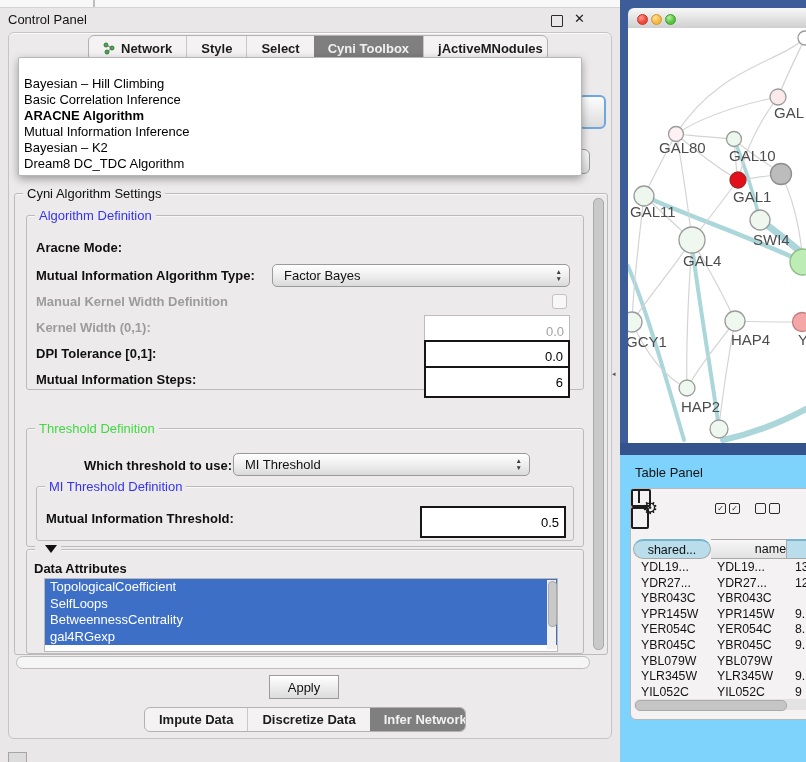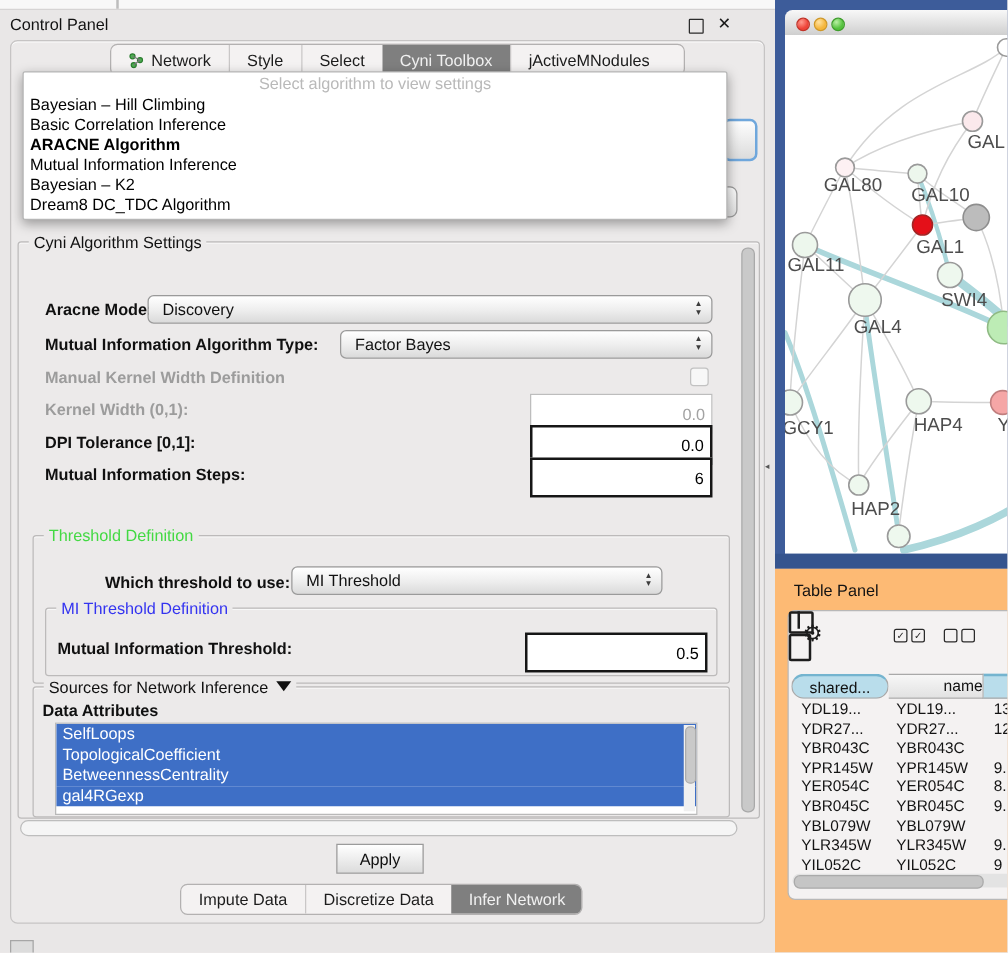--- a/index.html
+++ b/index.html
@@ -16,21 +16,21 @@
   #top-strip-tick{left:93px;top:0;width:2px;height:7px;background:#bdbdbd;}
   #cp-header{left:0;top:8px;width:620px;height:24px;}
   #cp-title{left:8px;top:4px;font-size:13px;color:#131313;}
   #float-btn{left:551px;top:7px;width:10px;height:10px;border:1.6px solid #2b2b2b;border-radius:1px;background:transparent;}
   #close-btn{left:574px;top:3px;font-size:13px;font-weight:bold;color:#1a1a1a;}
   #outer-panel{left:8px;top:32px;width:602px;height:705px;background:#eceaea;border:1px solid #c6c4c4;border-radius:6px;box-shadow:inset 0 1px 0 #fbfbfb;}
 
   
   .tabbar{display:flex;align-items:stretch;background:#f4f2f2;border:1px solid #b3b1b1;border-radius:6px;overflow:hidden;}
   #top-tabbar{left:88px;top:35px;width:458px;height:24px;}
-  .tab{display:flex;align-items:center;justify-content:center;font-size:13px;font-weight:400;color:#1c1c1c;border-left:1px solid #c9c7c7;padding:0 14px;white-space:nowrap;}
+  .tab{display:flex;align-items:center;justify-content:center;font-size:13px;font-weight:700;color:#1c1c1c;border-left:1px solid #c9c7c7;padding:0 14px;white-space:nowrap;}
   .tab:first-child{border-left:none;}
   .tab.active{background:#7f7f7f;color:#f1f1f1;border-left:none;}
   .tab .net-ic{margin-right:6px;display:inline-block;width:12px;height:13px;}
 
   
   #algo-popup{left:18px;top:57px;width:562px;height:117px;background:#ffffff;border:1px solid #b6b6b6;border-radius:2px;box-shadow:0 3px 9px rgba(0,0,0,.35);z-index:20;}
   #algo-hint{left:0;top:1px;width:562px;text-align:center;font-size:13px;color:#b9b9b9;}
   .algo-item{position:absolute;left:5px;width:552px;height:16px;font-size:13px;color:#000;line-height:16px;}
   .algo-item.bold{font-weight:bold;}
   
@@ -80,21 +80,21 @@
   #desktop-band{position:absolute;left:0;top:443px;width:186px;height:12px;background:#35548e;}
   #net-window{position:absolute;left:8px;top:8px;width:200px;height:435px;}
   #net-titlebar{position:absolute;left:0;top:0;width:200px;height:20px;border-radius:6px 6px 0 0;background:linear-gradient(#f8f8f8,#cfcfcf);border-bottom:1px solid #a5a5a5;}
   .tl{position:absolute;top:5.5px;width:9px;height:9px;border-radius:50%;}
   #tl-red{left:9px;background:radial-gradient(circle at 35% 30%,#ff9a8e,#ee4439 60%);border:1px solid #c23328;}
   #tl-yellow{left:23px;background:radial-gradient(circle at 35% 30%,#ffe2a0,#f5b63c 60%);border:1px solid #cf9828;}
   #tl-green{left:37px;background:radial-gradient(circle at 35% 30%,#b9f0a4,#55c23e 60%);border:1px solid #3f9e2c;}
   #net-content{position:absolute;left:0;top:20px;width:200px;height:415px;background:#fff;}
   .nlabel{font-size:15px;fill:#4d4d4d;font-family:"Liberation Sans","DejaVu Sans",sans-serif;}
 
-  #table-region{left:620px;top:455px;width:186px;height:307px;background:#fdba74;overflow:hidden;}
+  #table-region{left:620px;top:455px;width:186px;height:307px;background:#7dd3fc;overflow:hidden;}
   #tp-title{position:absolute;left:15px;top:10px;font-size:13px;color:#131313;}
   #tp-box{position:absolute;left:10px;top:33px;width:190px;height:230px;background:#f4f2f2;border:1px solid #b8b8b8;border-radius:6px;}
   .tp-icon{position:absolute;color:#1d1d1d;}
   #gear-ic{left:11px;top:8px;font-size:18px;}
   #cols-ic{left:47px;top:12px;width:16px;height:14px;border:2px solid #1d1d1d;border-radius:2px;}
   #cols-ic:before{content:"";position:absolute;left:7px;top:0;width:2px;height:14px;background:#1d1d1d;}
   .cb{position:absolute;width:9px;height:9px;border:1.5px solid #2a2a2a;border-radius:2px;font-size:8px;line-height:9px;text-align:center;color:#2a2a2a;font-weight:bold;}
   #doc-ic{left:168px;top:8px;width:14px;height:18px;border:2px solid #1d1d1d;border-radius:2px;background:#f4f2f2;}
   #tp-header{position:absolute;left:2px;top:50px;height:20px;width:200px;display:flex;font-size:12.5px;color:#111;}
   .hc{box-sizing:border-box;border:1px solid #a9a9a9;border-left-width:0;display:flex;align-items:center;justify-content:center;}
@@ -149,41 +149,39 @@
       </div>
     <div class="tab">
         <span>jActiveMNodules</span>
       </div>
   </div>
 
   <div class="abs" id="combo-frag"></div>
   <div class="abs" id="button-frag"></div>
 
   <div class="abs" id="algo-popup">
-    <div class="abs" id="algo-hint">Select algorithm to view settings</div>
     <div class="algo-item" style="top:18px">Bayesian – Hill Climbing</div>
     <div class="algo-item" style="top:34px">Basic Correlation Inference</div>
     <div class="algo-item bold" style="top:50px">ARACNE Algorithm</div>
     <div class="algo-item" style="top:66px">Mutual Information Inference</div>
     <div class="algo-item" style="top:82px">Bayesian – K2</div>
     <div class="algo-item" style="top:98px">Dream8 DC_TDC Algorithm</div>
   </div>
 
   <div class="group" id="settings-box">
     <span class="legend">Cyni Algorithm Settings</span>
   </div>
   <div class="abs" id="cp-vscroll">
       <div class="thumb"></div>
     </div>
 
+  <div class="group" style="left:26px;top:215px;width:556px;height:173px;">
+    <span class="legend blue">Algorithm Definition</span>
+  </div>
   <span class="lbl" style="left:36px;top:240px;">Aracne Mode:</span>
-  <div class="combo" style="left:118px;top:236px;width:452px;">
-    <span>Discovery</span>
-    <span class="arrows">▲<br>▼</span>
-  </div>
   <span class="lbl" style="left:36px;top:268px;">Mutual Information Algorithm Type:</span>
   <div class="combo" style="left:272px;top:264px;width:298px;">
     <span>Factor Bayes</span>
     <span class="arrows">▲<br>▼</span>
   </div>
   <span class="lbl gray" style="left:36px;top:294px;">Manual Kernel Width Definition</span>
   <div class="checkbox" style="left:552px;top:294px;"></div>
   <span class="lbl gray" style="left:36px;top:320px;">Kernel Width (0,1):</span>
   <div class="field disabled" style="left:424px;top:315px;width:146px;">0.0</div>
   <span class="lbl" style="left:36px;top:346px;">DPI Tolerance [0,1]:</span>
@@ -200,26 +198,26 @@
     <span>MI Threshold</span>
     <span class="arrows">▲<br>▼</span>
   </div>
   <div class="group" style="left:36px;top:486px;width:536px;height:53px;">
     <span class="legend blue">MI Threshold Definition</span>
   </div>
   <span class="lbl" style="left:46px;top:511px;">Mutual Information Threshold:</span>
   <div class="field" style="left:420px;top:506px;width:146px;">0.5</div>
 
   <div class="group" style="left:26px;top:549px;width:556px;height:103px;">
-    <span class="legend"><span>Sources for Network Inference</span><span class="tri-down"></span></span>
+    <span class="legend"><span class="tri-down"></span></span>
   </div>
   <span class="lbl" style="left:34px;top:561px;">Data Attributes</span>
   <div id="attr-list" style="left:44px;top:578px;width:512px;height:72px;">
+    <div class="attr-item">TopologicalCoefficient</div>
     <div class="attr-item">SelfLoops</div>
-    <div class="attr-item">TopologicalCoefficient</div>
     <div class="attr-item">BetweennessCentrality</div>
     <div class="attr-item">gal4RGexp</div>
     <div id="attr-scroll">
         <div class="thumb"></div>
       </div>
   </div>
 
   <div class="abs" id="hscroll"></div>
 
   <div class="abs" id="apply-btn">Apply</div>

